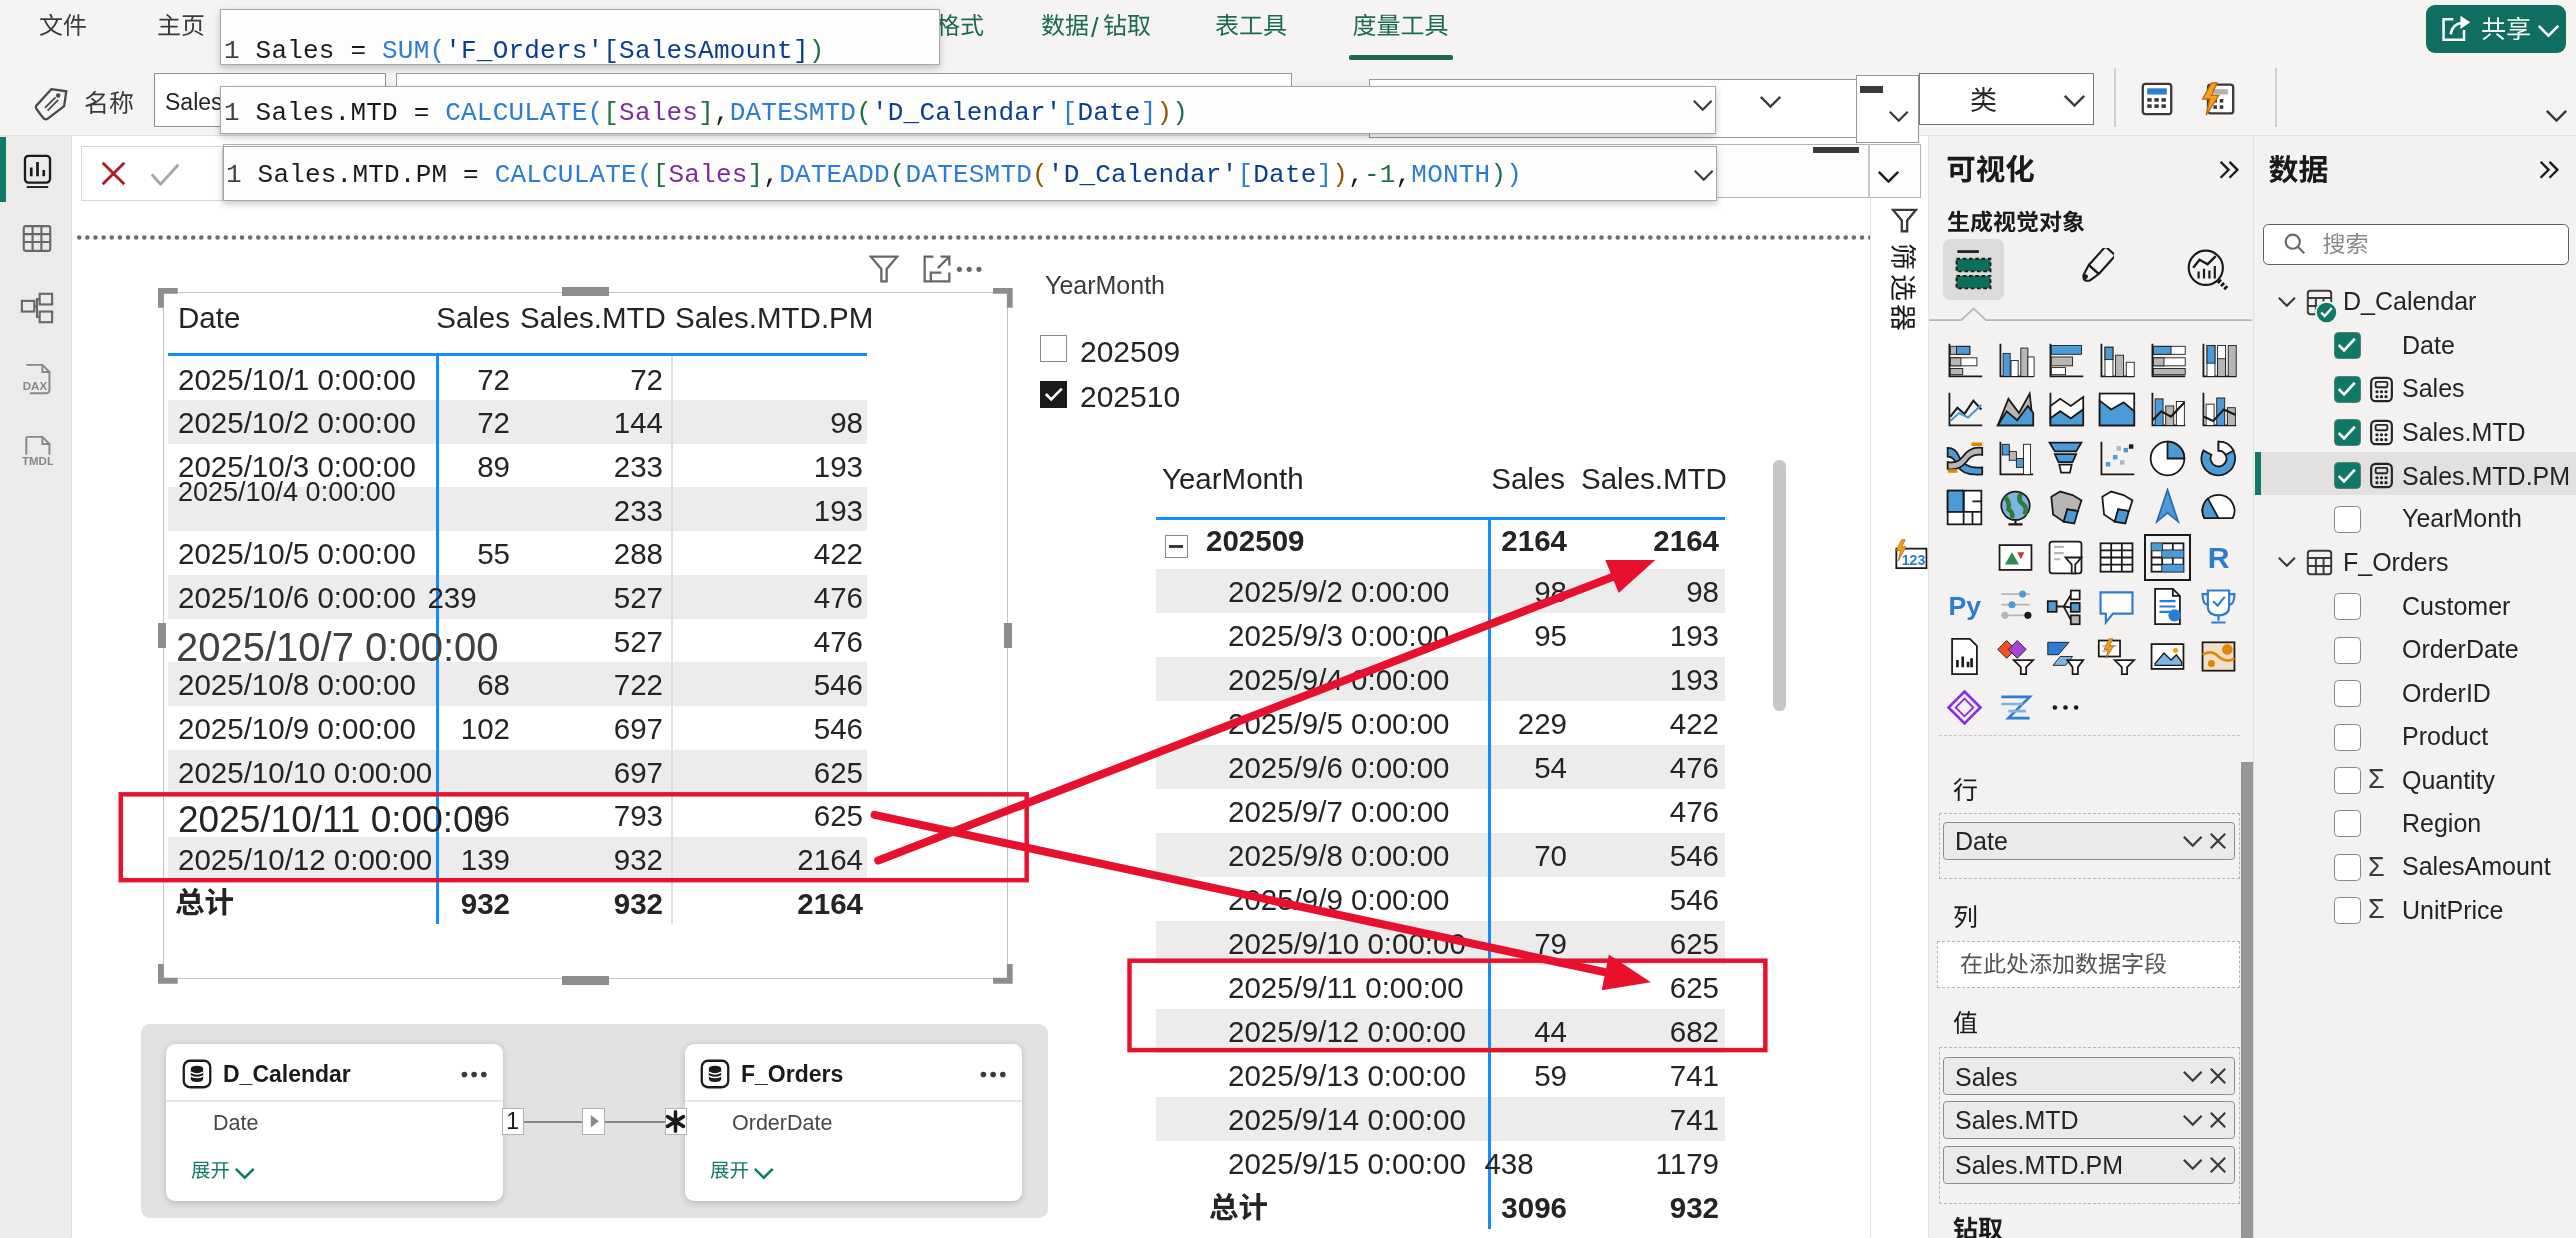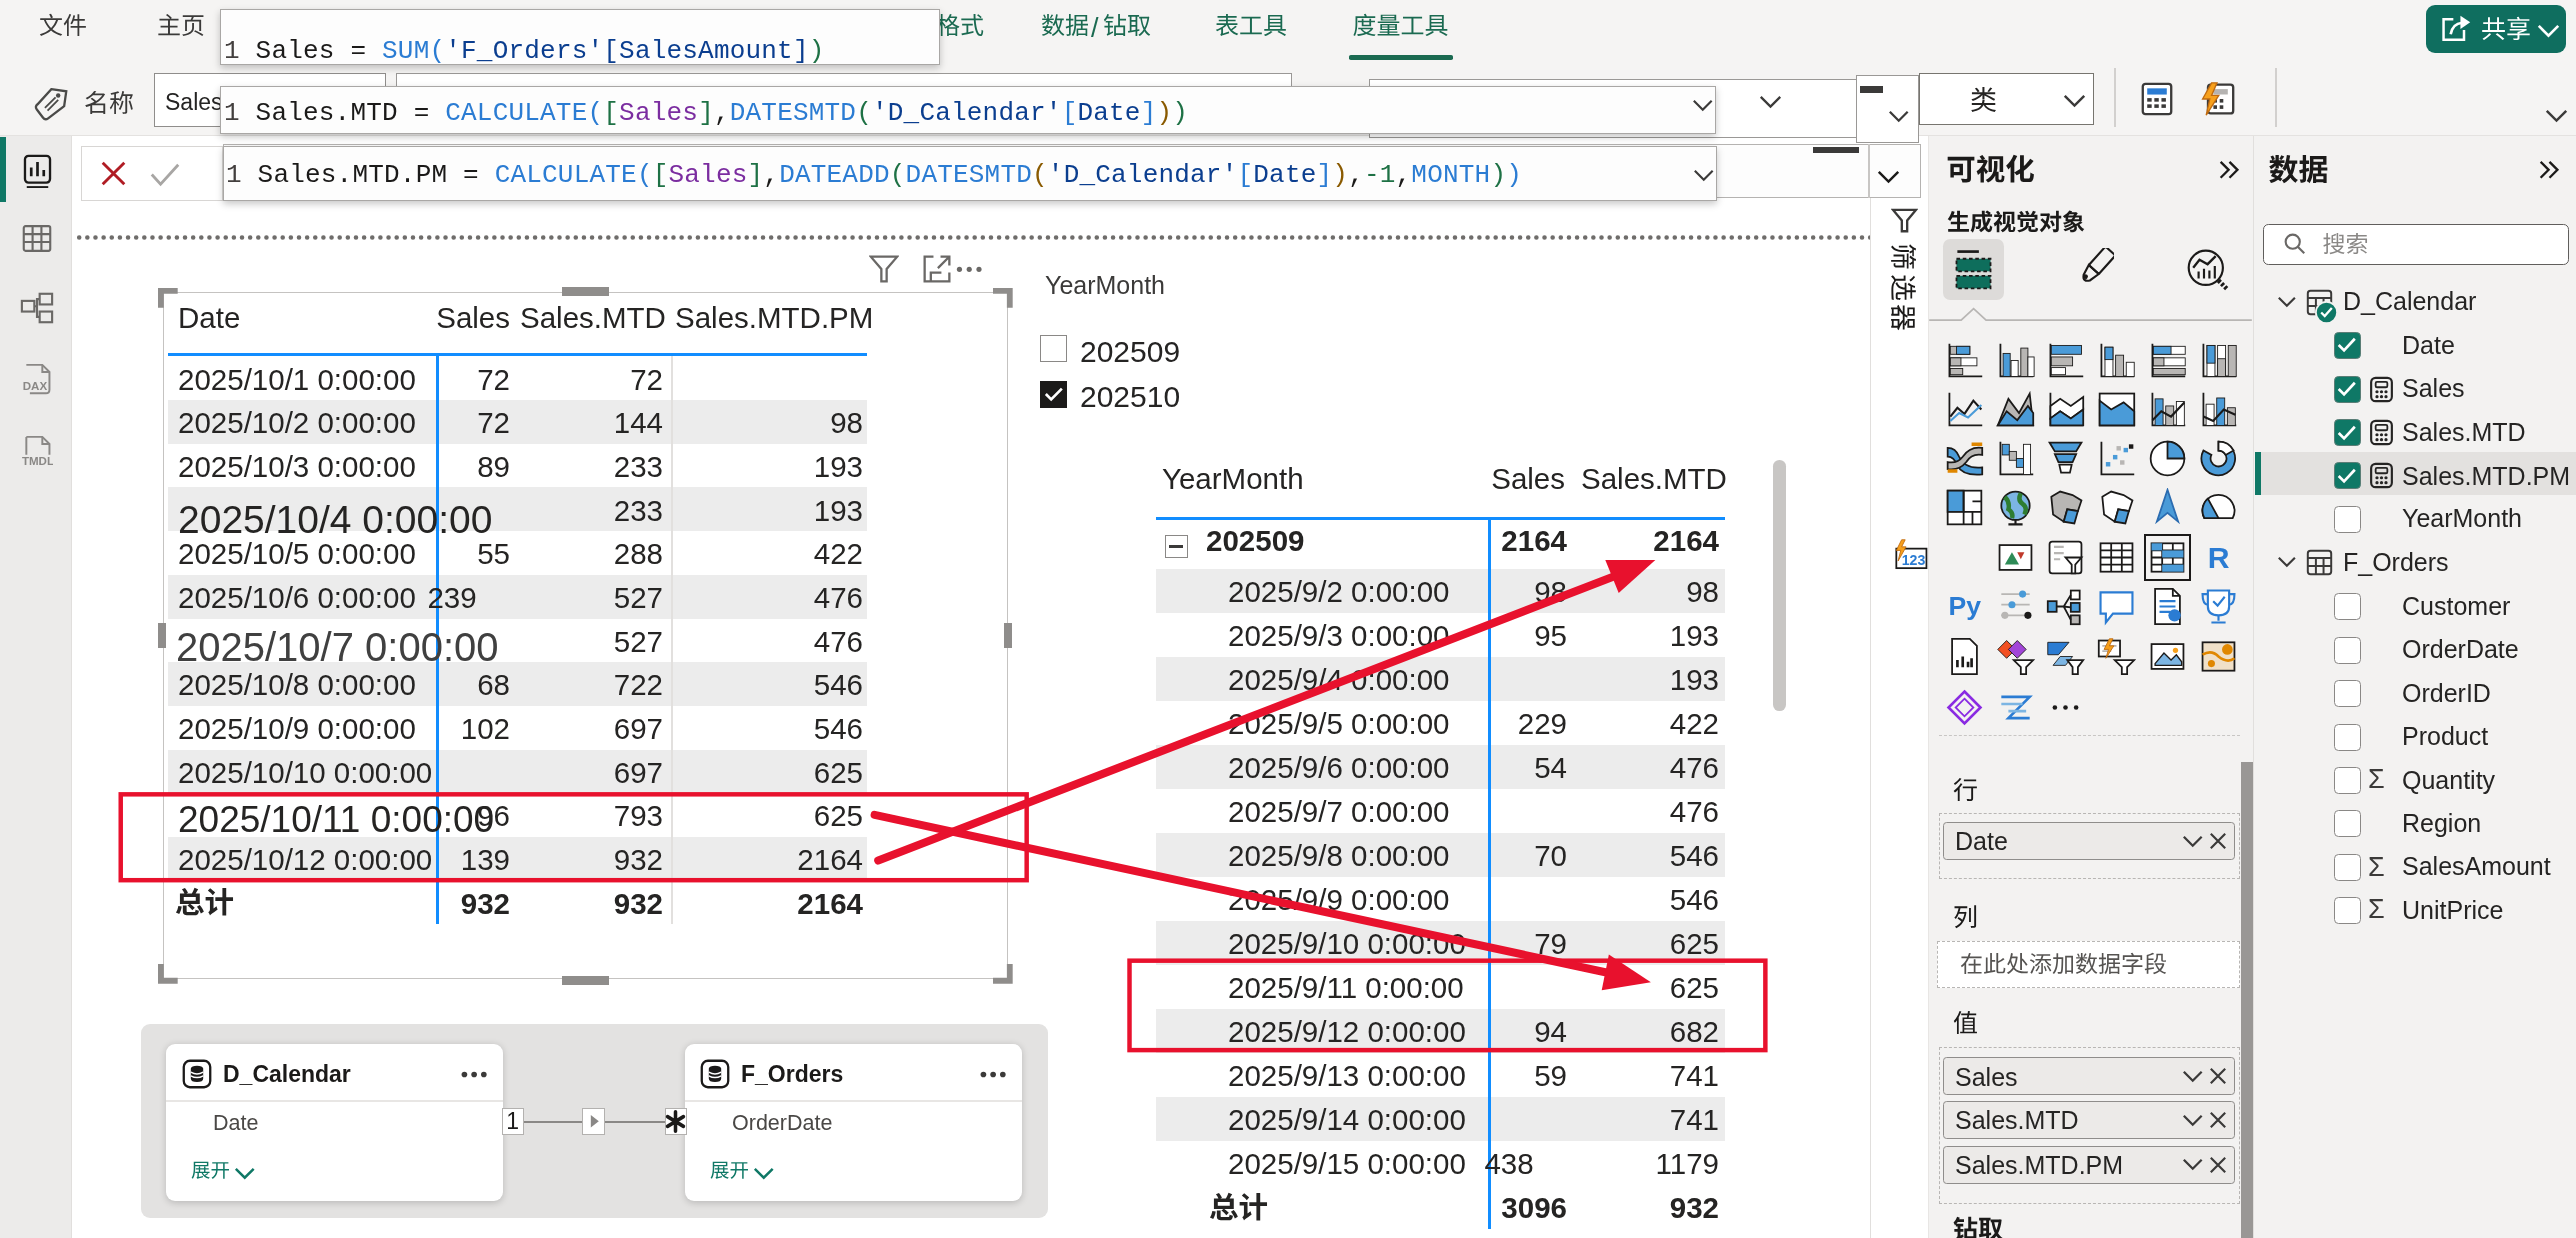--- a/index.html
+++ b/index.html
@@ -271,21 +271,21 @@
 <div class="a" style="left:394px;top:363px;width:116px;font-size:29.5px;color:#252423;text-align:right">72</div>
 <div class="a" style="left:520px;top:363px;width:143px;font-size:29.5px;color:#252423;text-align:right">72</div>
 <div class="a" style="left:178px;top:406px;font-size:29.5px;color:#252423">2025/10/2 0:00:00</div>
 <div class="a" style="left:394px;top:406px;width:116px;font-size:29.5px;color:#252423;text-align:right">72</div>
 <div class="a" style="left:520px;top:406px;width:143px;font-size:29.5px;color:#252423;text-align:right">144</div>
 <div class="a" style="left:684px;top:406px;width:179px;font-size:29.5px;color:#252423;text-align:right">98</div>
 <div class="a" style="left:178px;top:450px;font-size:29.5px;color:#252423">2025/10/3 0:00:00</div>
 <div class="a" style="left:394px;top:450px;width:116px;font-size:29.5px;color:#252423;text-align:right">89</div>
 <div class="a" style="left:520px;top:450px;width:143px;font-size:29.5px;color:#252423;text-align:right">233</div>
 <div class="a" style="left:684px;top:450px;width:179px;font-size:29.5px;color:#252423;text-align:right">193</div>
-<div class="a" style="left:178px;top:498px;font-size:39px;color:#252423">2025/10/4 0:00:00</div>
+<div class="a" style="left:178px;top:477px;font-size:27px;color:#252423">2025/10/4 0:00:00</div>
 <div class="a" style="left:520px;top:494px;width:143px;font-size:29.5px;color:#252423;text-align:right">233</div>
 <div class="a" style="left:684px;top:494px;width:179px;font-size:29.5px;color:#252423;text-align:right">193</div>
 <div class="a" style="left:178px;top:537px;font-size:29.5px;color:#252423">2025/10/5 0:00:00</div>
 <div class="a" style="left:394px;top:537px;width:116px;font-size:29.5px;color:#252423;text-align:right">55</div>
 <div class="a" style="left:520px;top:537px;width:143px;font-size:29.5px;color:#252423;text-align:right">288</div>
 <div class="a" style="left:684px;top:537px;width:179px;font-size:29.5px;color:#252423;text-align:right">422</div>
 <div class="a" style="left:178px;top:581px;font-size:29.5px;color:#252423">2025/10/6 0:00:00</div>
 <div class="a" style="left:394px;top:581px;width:116px;font-size:29.5px;color:#252423;text-align:center">239</div>
 <div class="a" style="left:520px;top:581px;width:143px;font-size:29.5px;color:#252423;text-align:right">527</div>
 <div class="a" style="left:684px;top:581px;width:179px;font-size:29.5px;color:#252423;text-align:right">476</div>
@@ -363,21 +363,21 @@
 <div class="a" style="left:1451px;top:839px;width:116px;font-size:29.5px;color:#252423;text-align:right">70</div>
 <div class="a" style="left:1576px;top:839px;width:143px;font-size:29.5px;color:#252423;text-align:right">546</div>
 <div class="a" style="left:1228px;top:883px;font-size:29.5px;color:#252423">2025/9/9 0:00:00</div>
 <div class="a" style="left:1576px;top:883px;width:143px;font-size:29.5px;color:#252423;text-align:right">546</div>
 <div class="a" style="left:1228px;top:927px;font-size:29.5px;color:#252423">2025/9/10 0:00:00</div>
 <div class="a" style="left:1451px;top:927px;width:116px;font-size:29.5px;color:#252423;text-align:right">79</div>
 <div class="a" style="left:1576px;top:927px;width:143px;font-size:29.5px;color:#252423;text-align:right">625</div>
 <div class="a" style="left:1228px;top:971px;font-size:29.5px;color:#252423">2025/9/11 0:00:00</div>
 <div class="a" style="left:1576px;top:971px;width:143px;font-size:29.5px;color:#252423;text-align:right">625</div>
 <div class="a" style="left:1228px;top:1015px;font-size:29.5px;color:#252423">2025/9/12 0:00:00</div>
-<div class="a" style="left:1451px;top:1015px;width:116px;font-size:29.5px;color:#252423;text-align:right">94</div>
+<div class="a" style="left:1451px;top:1015px;width:116px;font-size:29.5px;color:#252423;text-align:right">44</div>
 <div class="a" style="left:1576px;top:1015px;width:143px;font-size:29.5px;color:#252423;text-align:right">682</div>
 <div class="a" style="left:1228px;top:1059px;font-size:29.5px;color:#252423">2025/9/13 0:00:00</div>
 <div class="a" style="left:1451px;top:1059px;width:116px;font-size:29.5px;color:#252423;text-align:right">59</div>
 <div class="a" style="left:1576px;top:1059px;width:143px;font-size:29.5px;color:#252423;text-align:right">741</div>
 <div class="a" style="left:1228px;top:1103px;font-size:29.5px;color:#252423">2025/9/14 0:00:00</div>
 <div class="a" style="left:1576px;top:1103px;width:143px;font-size:29.5px;color:#252423;text-align:right">741</div>
 <div class="a" style="left:1228px;top:1147px;font-size:29.5px;color:#252423">2025/9/15 0:00:00</div>
 <div class="a" style="left:1451px;top:1147px;width:116px;font-size:29.5px;color:#252423;text-align:center">438</div>
 <div class="a" style="left:1576px;top:1147px;width:143px;font-size:29.5px;color:#252423;text-align:right">1179</div>
 <svg class="k" style="position:absolute;left:1209px;top:1192px;width:59px;height:29.5px;color:#252423;" viewBox="0 -880 2000 1000">

